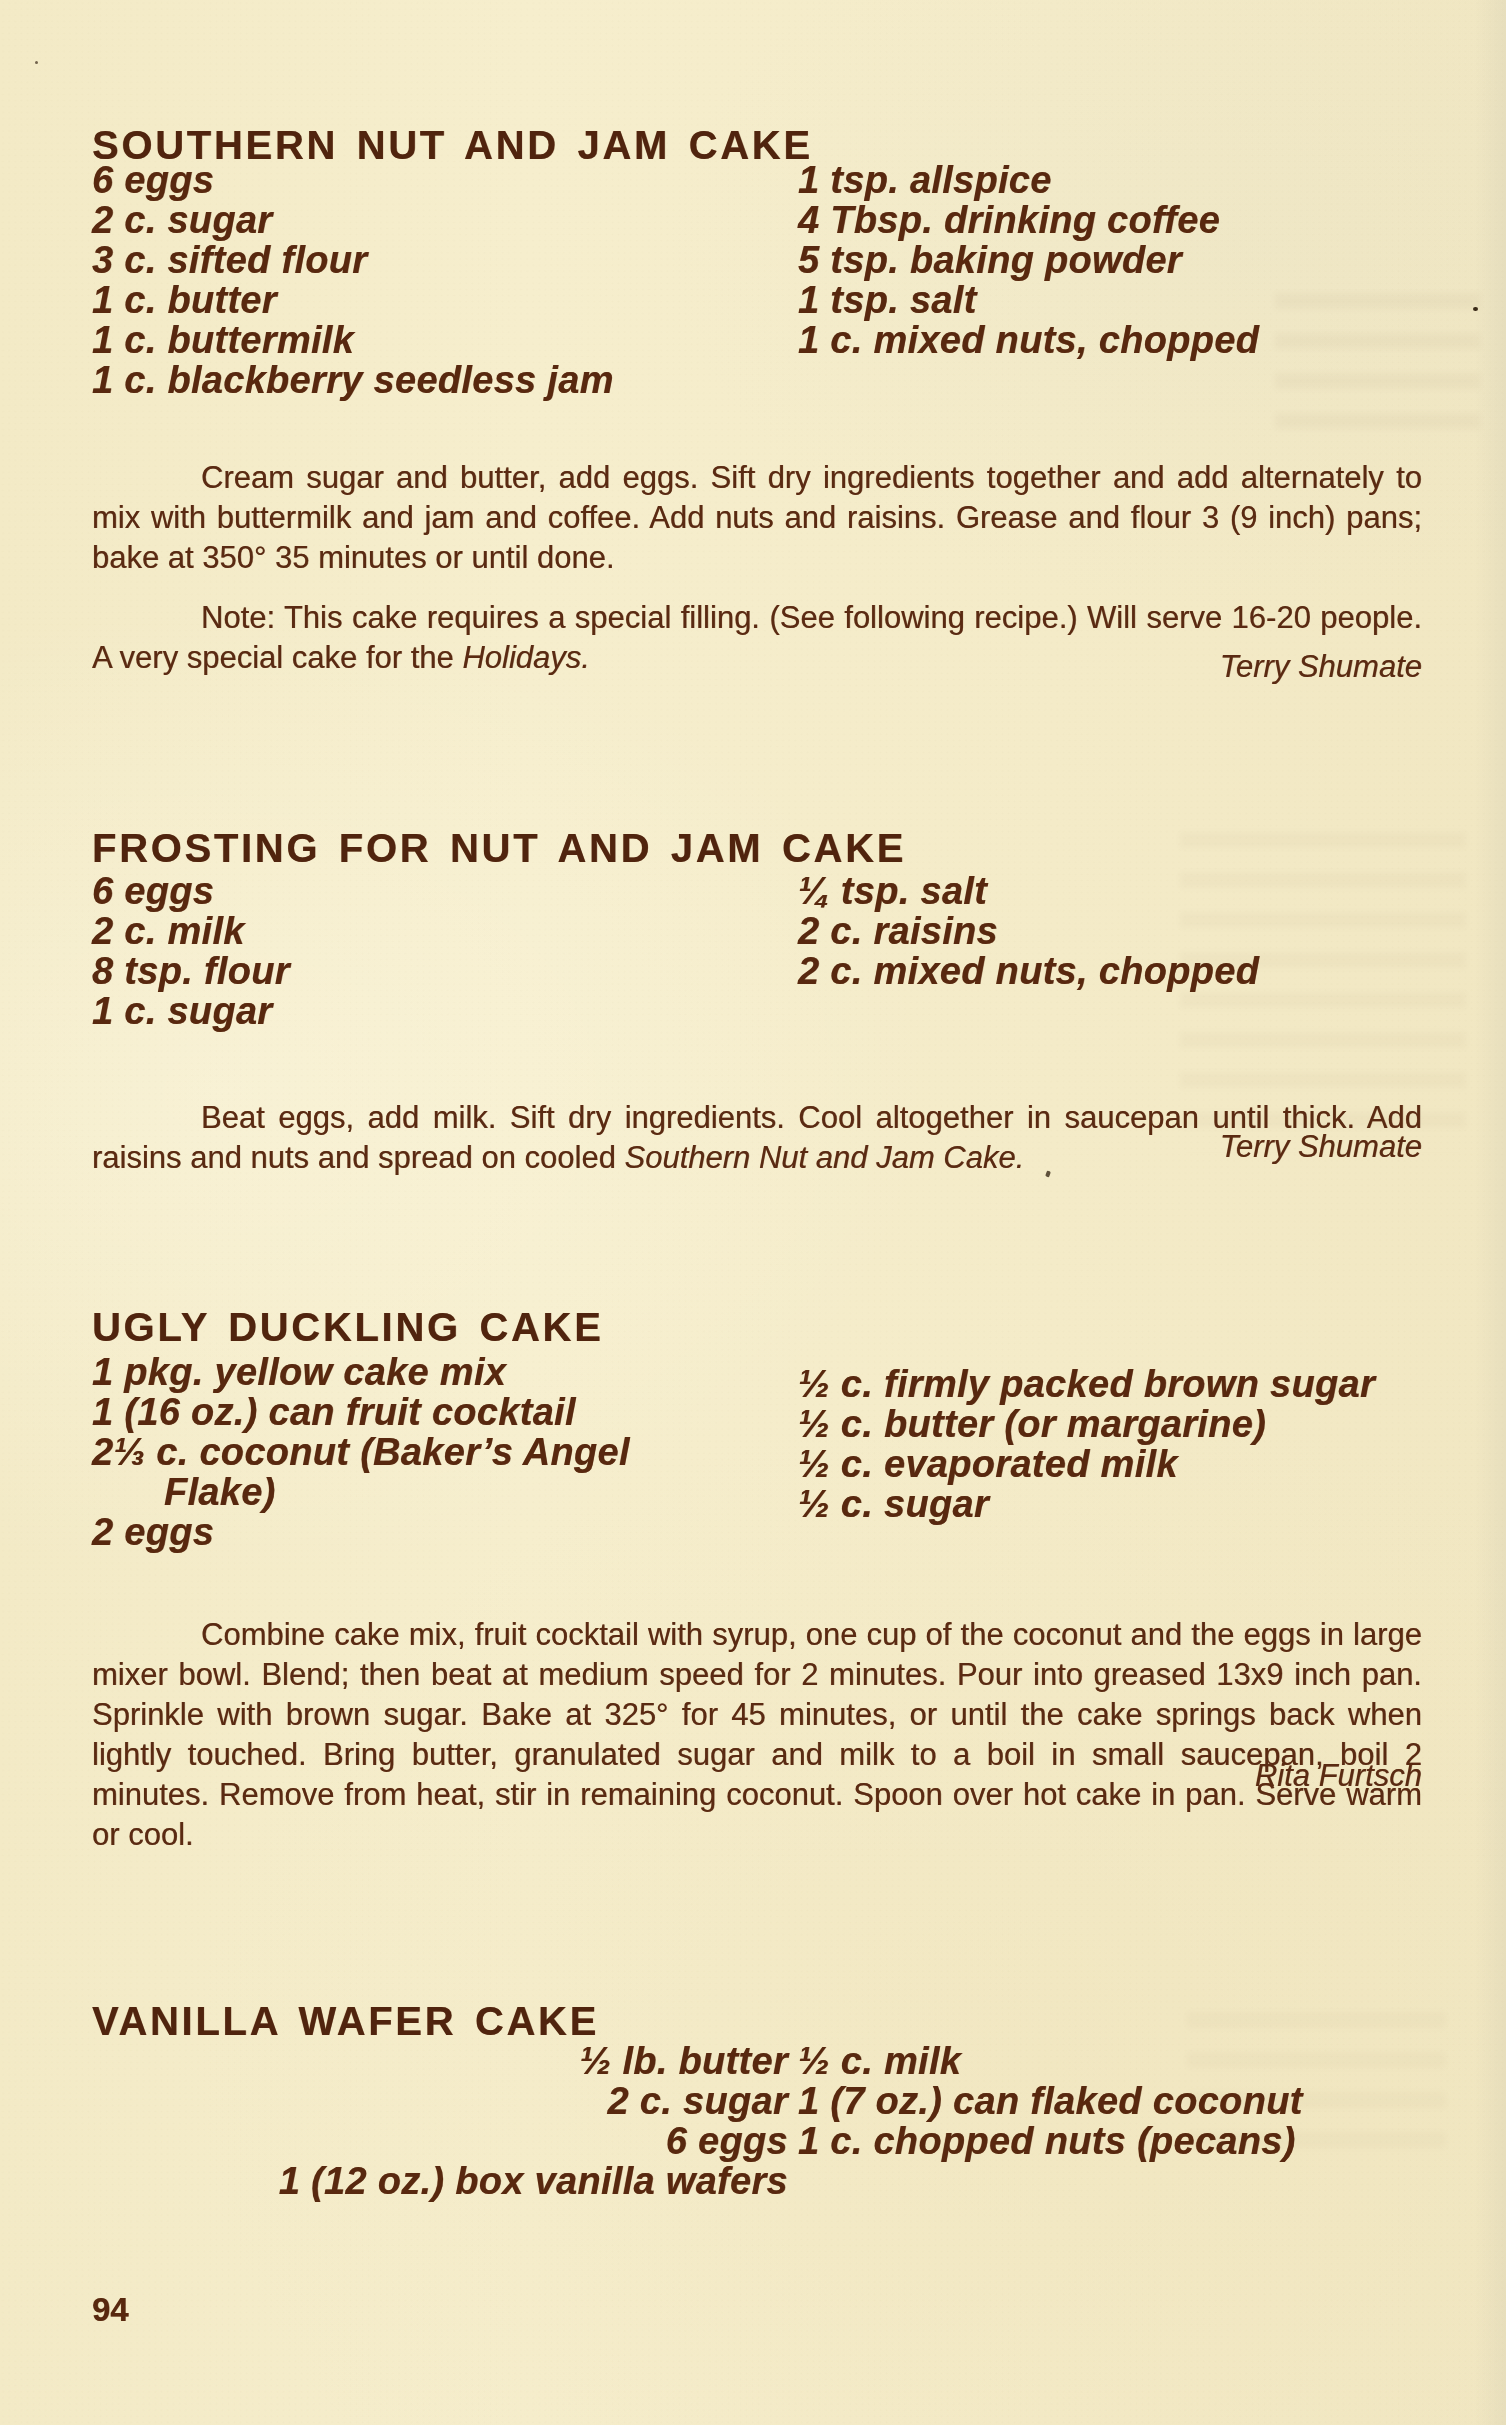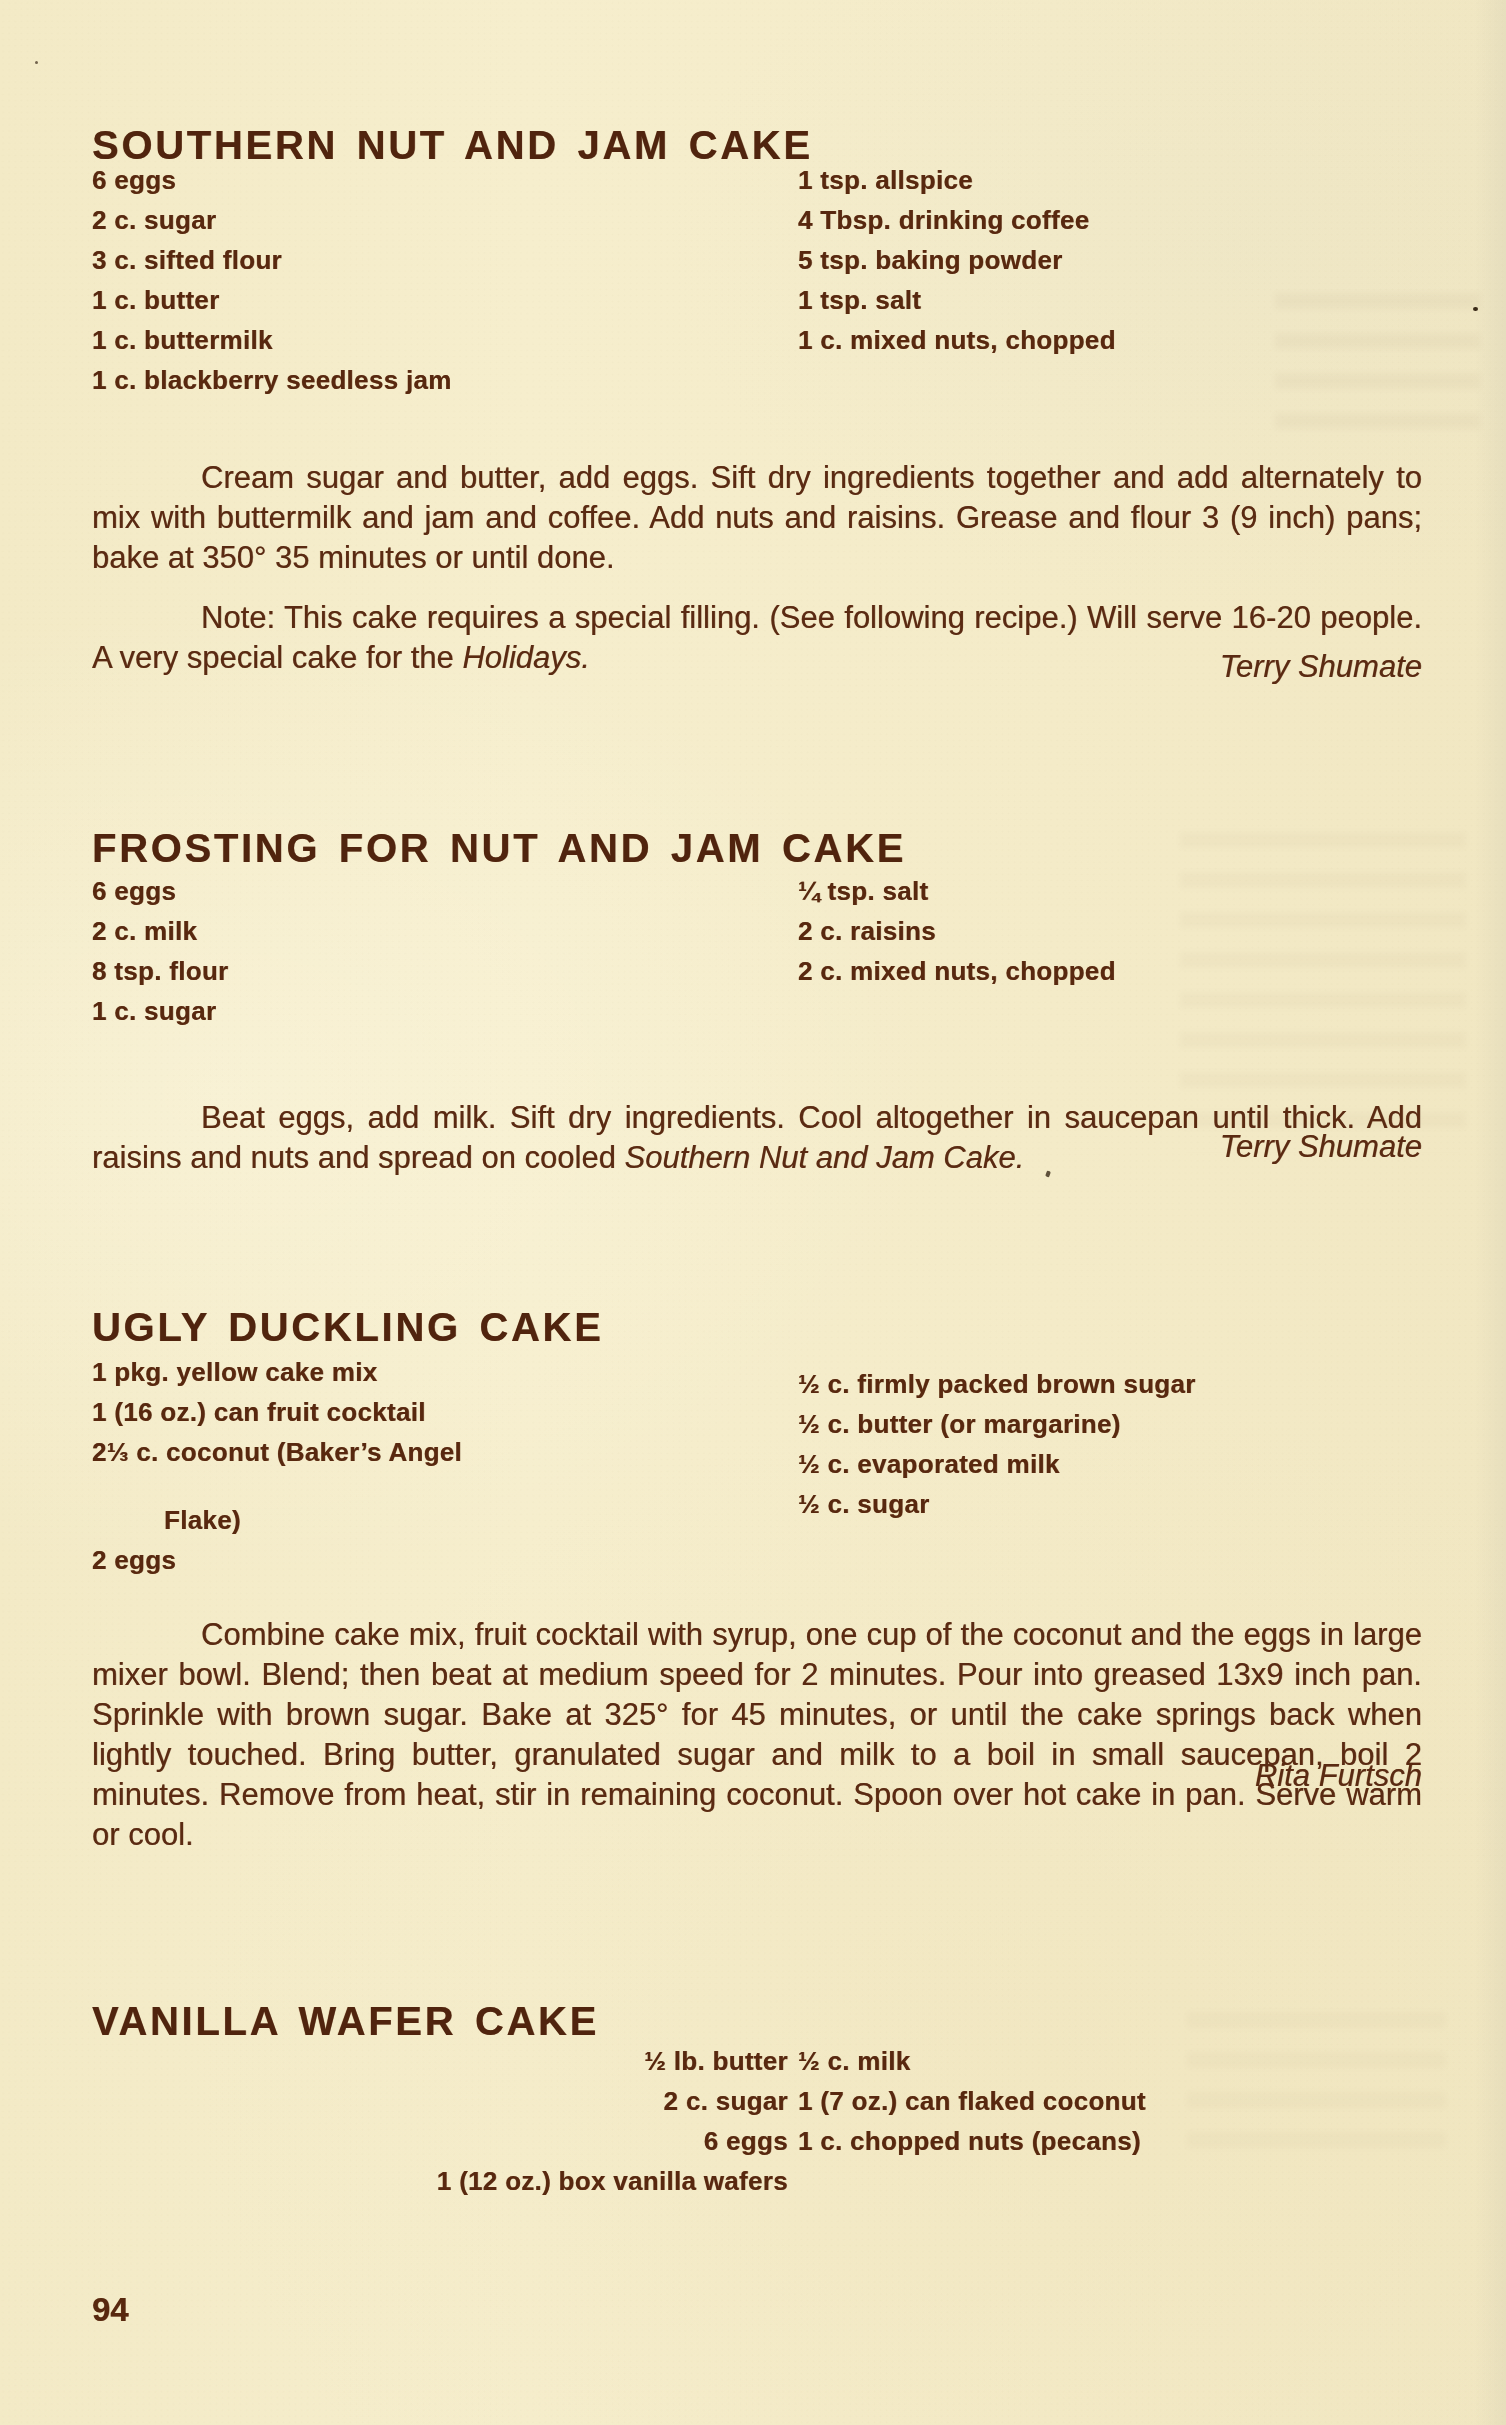--- a/index.html
+++ b/index.html
@@ -26,25 +26,25 @@
     background-size:6.1px 6.1px,9px 9px;
     background-position:0 0,2.7px 4.1px;
   }
   .abs{position:absolute;}
   .ink{color:#58280f;text-shadow:0.4px 0.4px 0.5px rgba(76,32,10,.45), -0.3px -0.3px 0.5px rgba(133,72,30,.30);}
   .title{
     left:92px;width:1330px;text-align:left;
     font-weight:700;font-size:40px;line-height:40px;
     letter-spacing:2.7px;word-spacing:4.8px;color:#50240e;
   }
-  .ing{font-weight:700;font-size:26px;line-height:40px;letter-spacing:0.3px;}
+  .ing{font-weight:700;font-size:38px;line-height:40px;letter-spacing:0.3px;font-style:italic;}
   .ing div{height:40px;white-space:nowrap;}
   .col-left{left:92px;width:696px;}
   .col-right{left:798px;width:703px;}
-  .wrap-indent{padding-left:72px;margin-top:28px;}
+  .wrap-indent{padding-left:72px;}
   .para{
     left:92px;width:1330px;text-align:justify;
     font-weight:400;font-size:31px;line-height:40px;
     text-indent:109px;color:#5a2a12;
   }
   .attr{
     left:92px;width:1330px;text-align:right;
     font-style:italic;font-weight:400;font-size:31px;line-height:40px;color:#5a2a12;
   }
   .pagenum{font-weight:700;font-size:33px;line-height:40px;}

